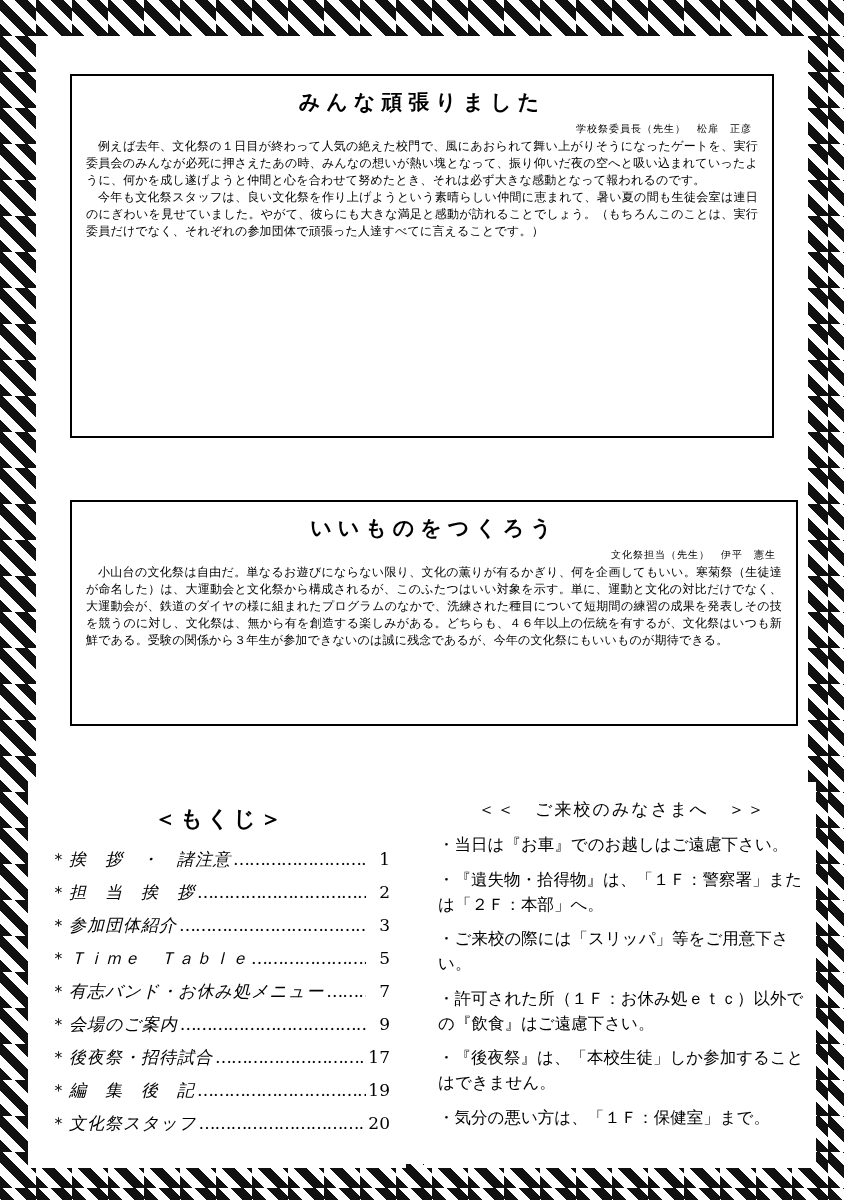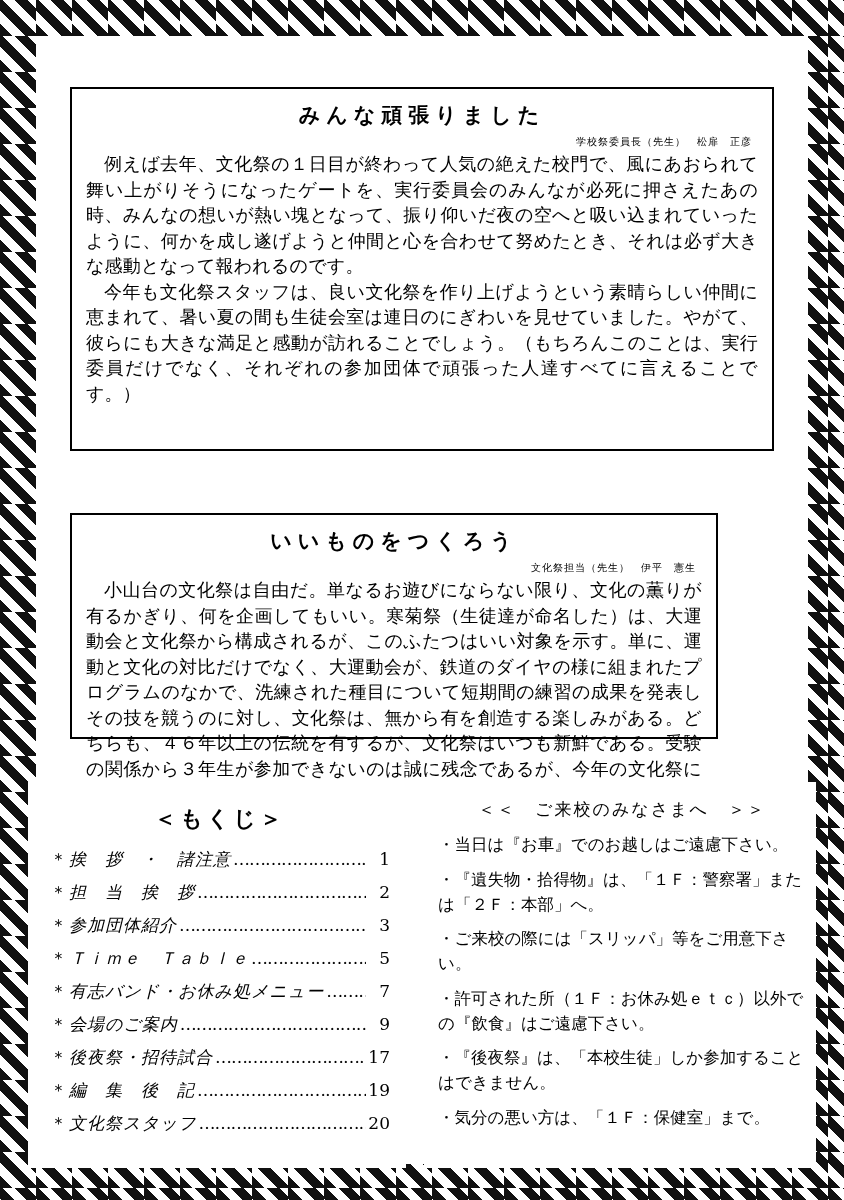--- a/index.html
+++ b/index.html
@@ -26,49 +26,48 @@
     left:36px;top:36px;right:36px;bottom:36px;
     background:#fff;
   }
   
   .panel{
     position:absolute;
     background:#fff;
   }
   .panel-border{
     border:2px solid #000;
-    margin-top:13px;
   }
   
   #article1{
     left:70px;top:74px;width:704px;height:364px;
     padding:8px 14px 10px 14px;
     box-sizing:border-box;
   }
   #article2{
-    left:70px;top:500px;width:648px;height:226px;
+    left:70px;top:500px;width:728px;height:226px;
     padding:8px 14px 10px 14px;
     box-sizing:border-box;
   }
   .art-title{
     text-align:center;
     font-size:21px;
     font-weight:bold;
     letter-spacing:6px;
     margin:4px 0 6px 0;
   }
   .art-byline{
     text-align:right;
     font-size:10px;
     margin:0 6px 2px 0;
     letter-spacing:1px;
   }
   .art-body p{
     margin:0;
-    font-size:18px;
+    font-size:12px;
     line-height:1.42;
     text-align:justify;
     text-indent:1em;
     letter-spacing:0.2px;
   }
   
   #toc{
     left:28px;top:782px;width:378px;height:386px;
     box-sizing:border-box;
     padding:16px 16px 10px 22px;

